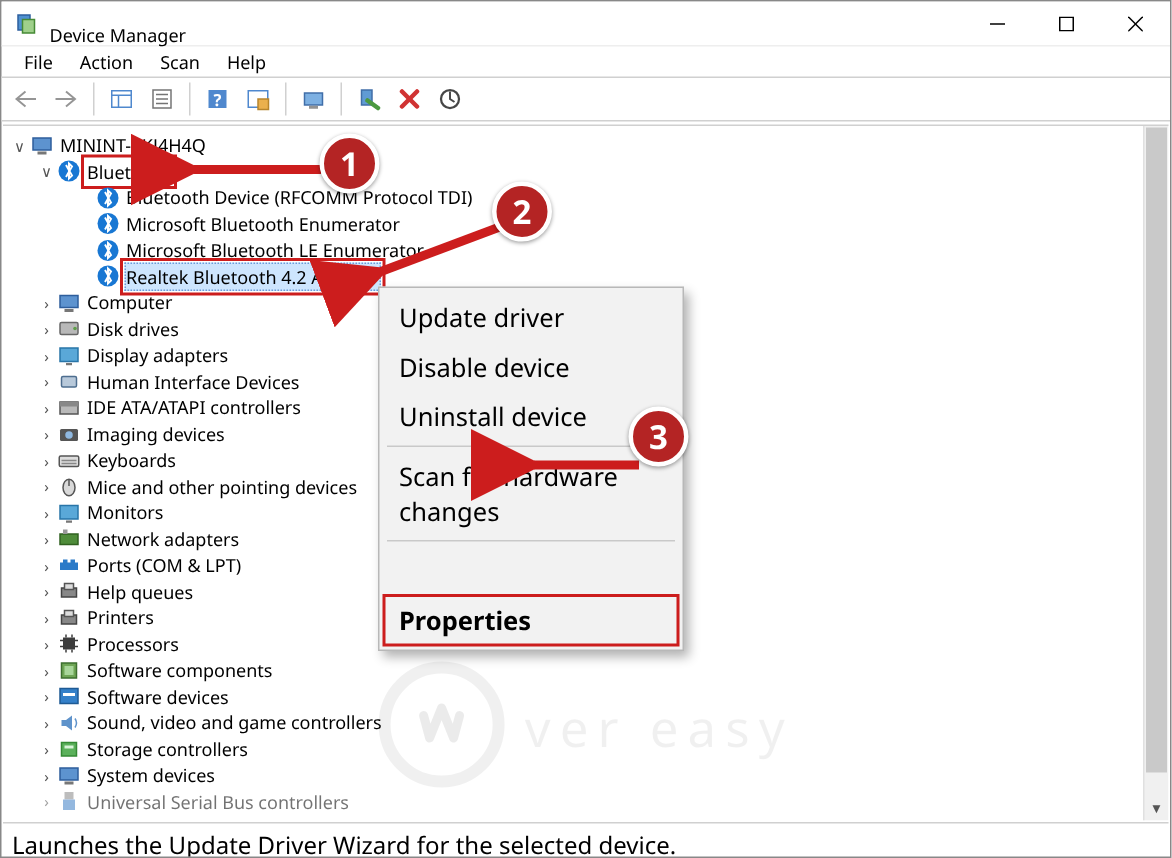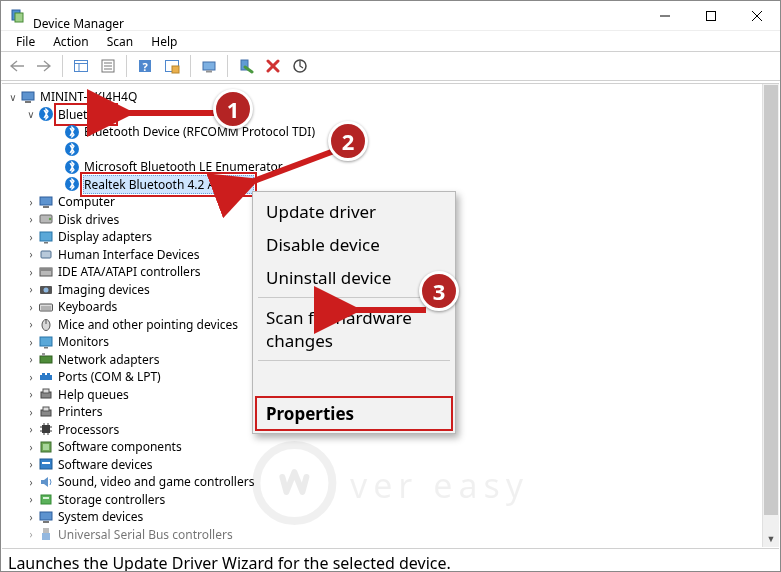--- a/index.html
+++ b/index.html
@@ -266,20 +266,21 @@
       </span>
     <span class="label">Bluetooth Device (RFCOMM Protocol TDI)</span>
   </div>
   <div class="row indent3">
     <span class="ico">
         <svg width="16" height="16">
           <circle cx="8" cy="8" r="7" fill="#1877d3"></circle>
           <path d="M6 4 L10 11 L8 13 V3 L10 5 L6 12" fill="none" stroke="#fff" stroke-width="1.3"></path>
         </svg>
       </span>
+    <span class="label">Microsoft Bluetooth Enumerator</span>
   </div>
   <div class="row indent3">
     <span class="ico">
         <svg width="16" height="16">
           <circle cx="8" cy="8" r="7" fill="#1877d3"></circle>
           <path d="M6 4 L10 11 L8 13 V3 L10 5 L6 12" fill="none" stroke="#fff" stroke-width="1.3"></path>
         </svg>
       </span>
     <span class="label">Microsoft Bluetooth LE Enumerator</span>
   </div>

